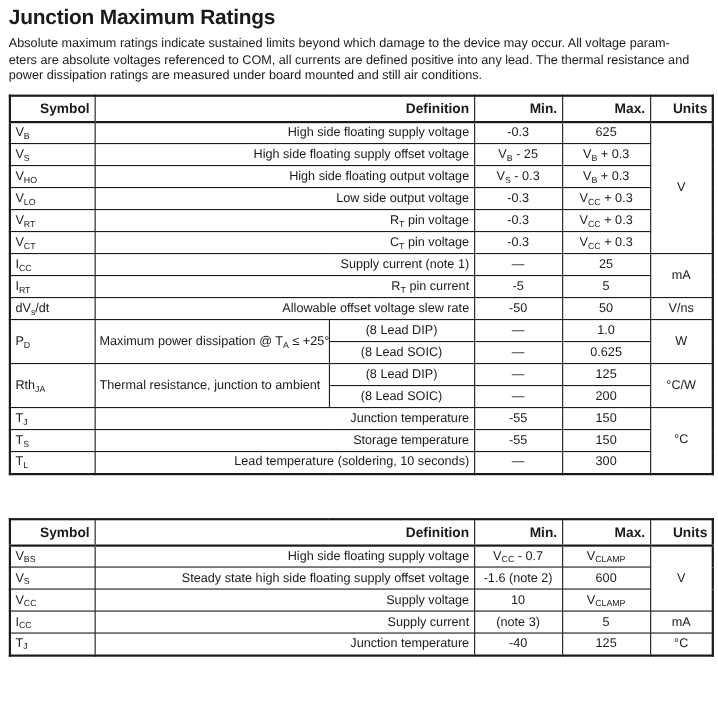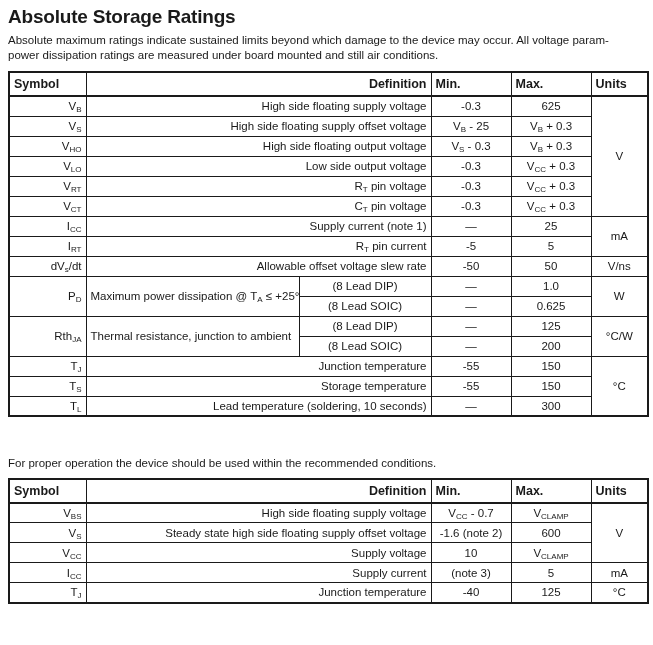--- a/index.html
+++ b/index.html
@@ -46,23 +46,23 @@
     vertical-align: middle;
     overflow: hidden;
     white-space: nowrap;
   }
   table.ds thead th {
     border-bottom: 2px solid var(--ink);
     height: 24px;
     font-size: 12.5px;
     font-weight: bold;
   }
-  th.h-sym, th.h-min, th.h-max, th.h-units { text-align: left; }
+  th.h-sym, th.h-min, th.h-max, th.h-units { text-align: right; }
   th.h-def { text-align: right; padding-left: 8px; }
-  td.sym  { text-align: right; }
+  td.sym  { text-align: left; }
   td.def  { text-align: right; padding-left: 8px; }
   td.def-main { text-align: left; padding-left: 8px; border-right: none; }
   td.pkg  { border-left: none; text-align: center; padding-right: 10px; }
   td.num  { text-align: center; }
   td.unit { text-align: center; }
   sub {
     font-size: 8px;
     line-height: 0;
     vertical-align: baseline;
     position: relative;
@@ -76,23 +76,24 @@
   col.c-min  { width: 80px; }
   col.c-max  { width: 80px; }
   col.c-units{ width: 57px; }
 </style>
 </head>
 <body>
 
 <div class="page">
 
   <div class="section1">
-    <h1 class="section-title">Absolute Storage Ratings</h1>
+    <h1 class="section-title">Junction Maximum Ratings</h1>
     <div class="intro">
       <div>Absolute maximum ratings indicate sustained limits beyond which damage to the device may occur. All voltage param-</div>
+      <div>eters are absolute voltages referenced to COM, all currents are defined positive into any lead. The thermal resistance and</div>
       <div>power dissipation ratings are measured under board mounted and still air conditions.</div>
     </div>
 
     <table class="ds">
       <colgroup>
         <col class="c-sym">
           <col class="c-defa">
           <col class="c-defb">
           <col class="c-min">
           <col class="c-max">
@@ -208,23 +209,20 @@
           <td class="sym">T<sub>L</sub></td>
           <td class="def" colspan="2">Lead temperature (soldering, 10 seconds)</td>
           <td class="num">—</td>
           <td class="num">300</td>
         </tr>
       </tbody>
     </table>
   </div>
 
   <div class="section2">
-    <div class="intro">
-      <div>For proper operation the device should be used within the recommended conditions.</div>
-    </div>
 
     <table class="ds">
       <colgroup>
         <col class="c-sym">
           <col class="c-defa">
           <col class="c-defb">
           <col class="c-min">
           <col class="c-max">
           <col class="c-units">
       </colgroup>

